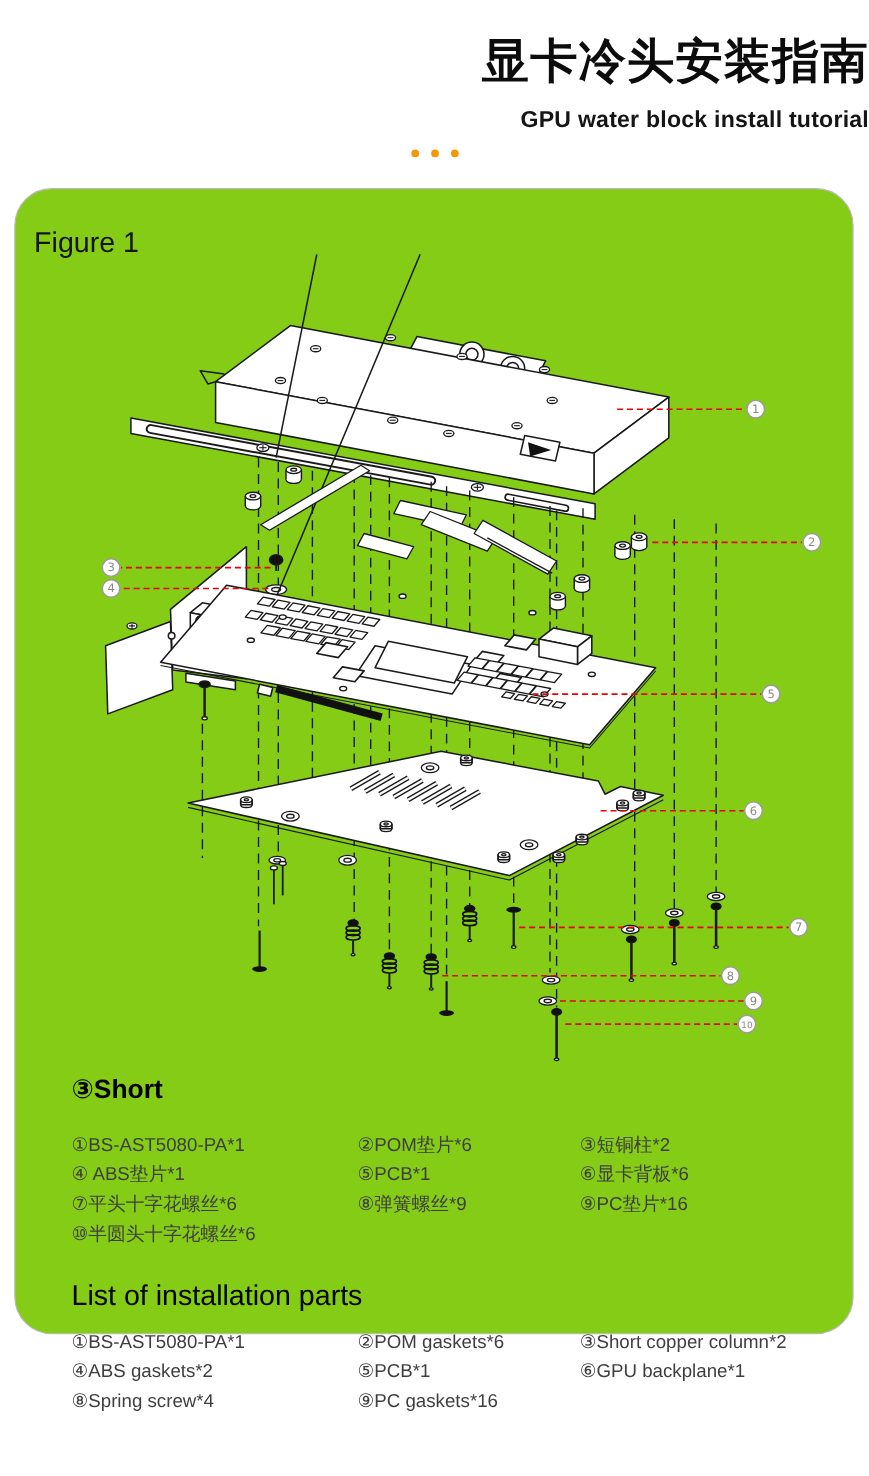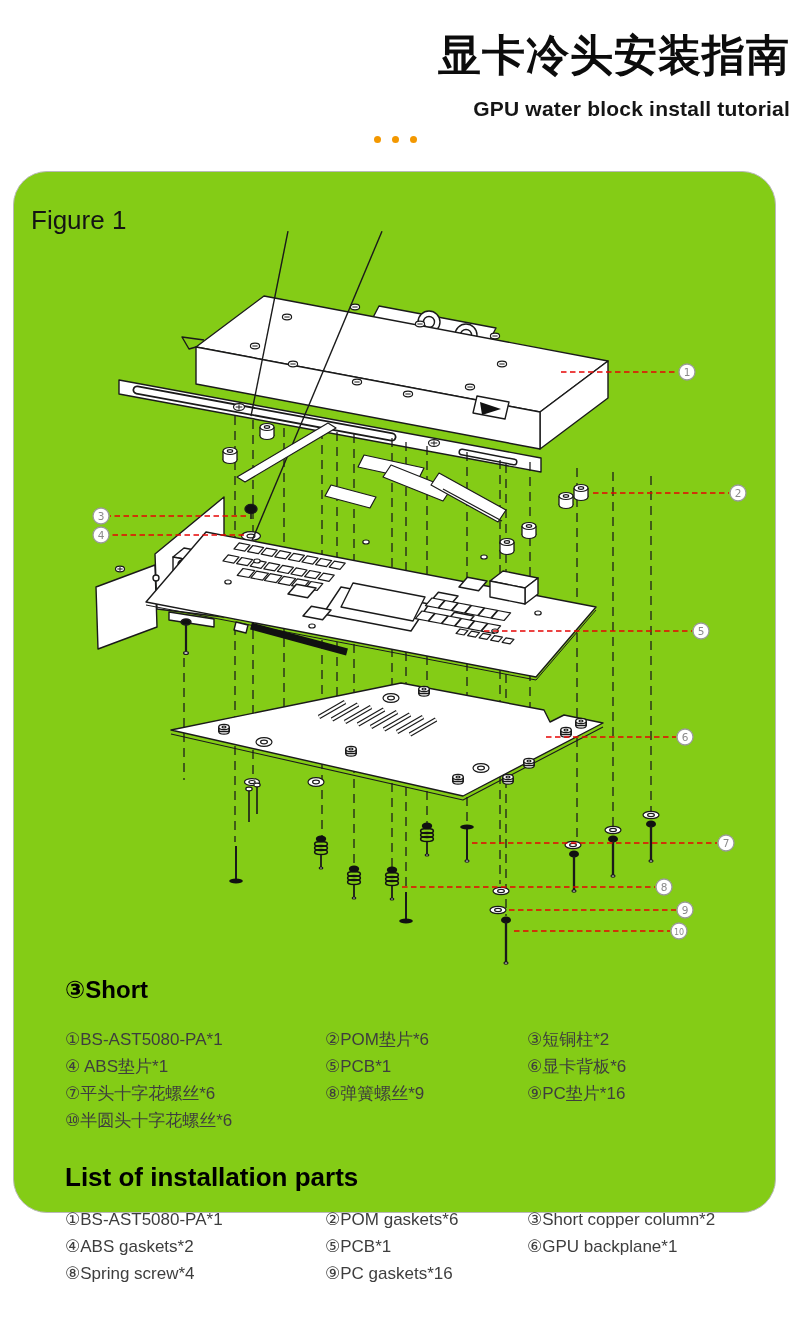--- a/index.html
+++ b/index.html
@@ -16,21 +16,21 @@
     position:absolute;left:13px;top:171px;width:763px;height:1042px;
     border:1.5px solid #b9b9b9;border-radius:34px;background:#84cc16;box-sizing:border-box;
   }
   .figure-label{position:absolute;left:17px;top:33px;font-size:26px;font-weight:500;color:#141414}
   svg.diagram{position:absolute;left:0;top:58px;display:block}
   .list{position:absolute;left:51px;right:28px}
   .list-zh{top:804px}
   .list-en{top:990px}
   .list-heading{margin:0;color:#000}
   .list-zh .list-heading{font-size:24px;font-weight:900;margin-bottom:26px}
-  .list-en .list-heading{font-size:26px;font-weight:700;margin-bottom:17px}
+  .list-en .list-heading{font-size:26px;font-weight:400;margin-bottom:17px}
   .grid{display:grid;grid-template-columns:260px 202px 1fr;row-gap:8px;
         font-size:17px;line-height:19px;color:#3e3e3e;font-weight:500}
   .grid > div:nth-child(10){grid-column:1 / -1}
 </style>
 </head>
 <body>
 
 <div class="header">
   <h1 class="title">显卡冷头安装指南</h1>
   <div class="subtitle">GPU water block install tutorial</div>

